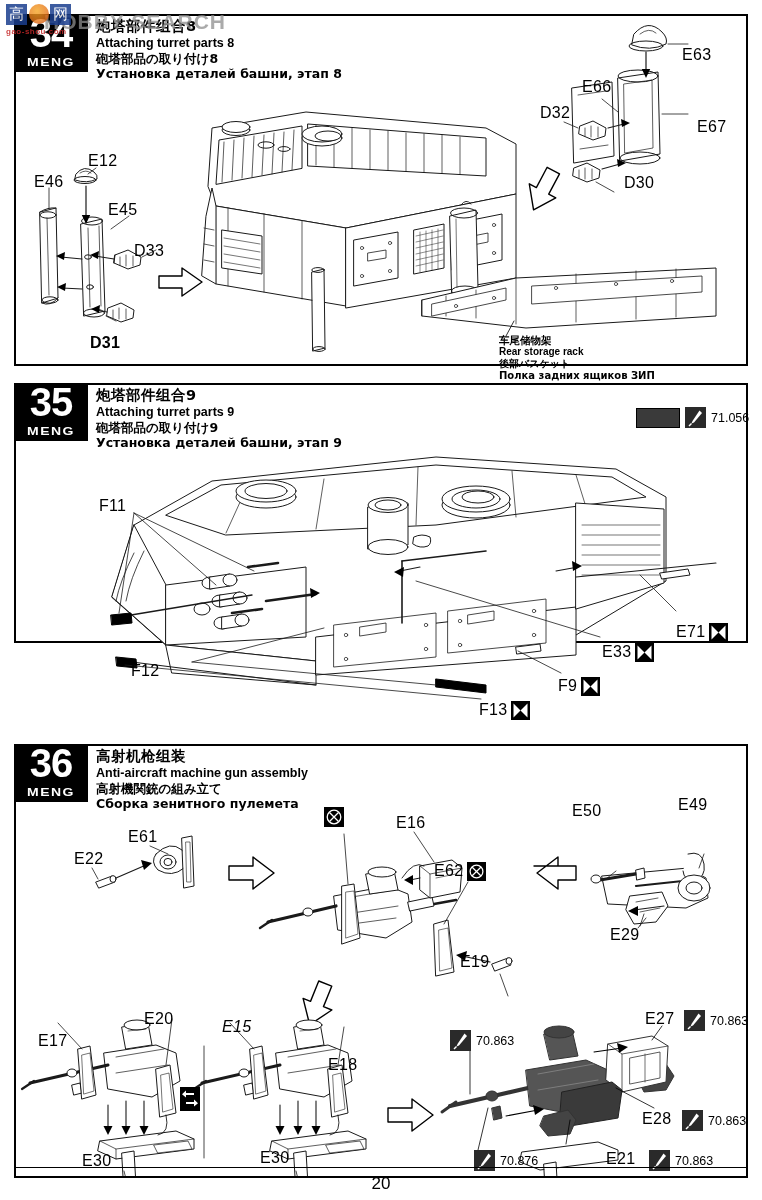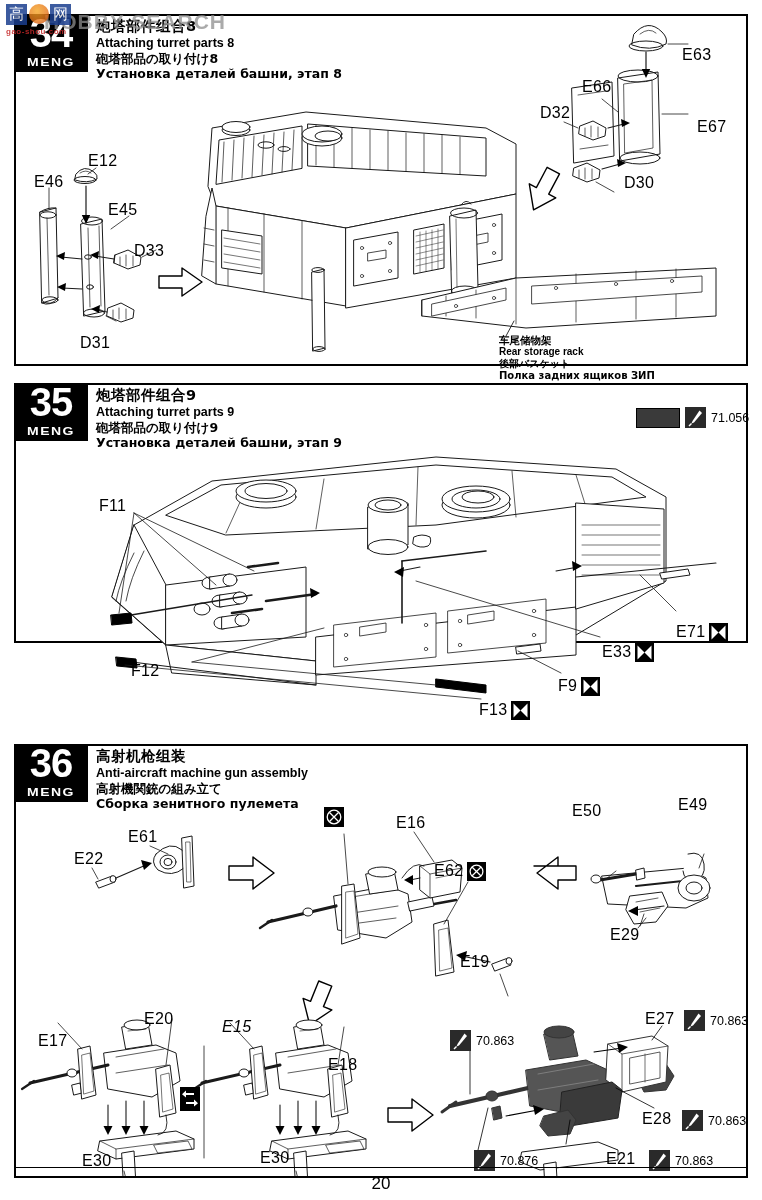--- a/index.html
+++ b/index.html
@@ -462,21 +462,21 @@
 
           <path d="M498 305 L490 320" stroke-width=".9"></path>
         </g>
       </svg>
     </div>
 
     <div class="lbl" style="left:18px; top:157px;">E46</div>
     <div class="lbl" style="left:72px; top:136px;">E12</div>
     <div class="lbl" style="left:92px; top:185px;">E45</div>
     <div class="lbl" style="left:118px; top:218px;margin-top:8px;">D33</div>
-    <div class="lbl" style="left:64px; top:318px;">D31</div>
+    <div class="lbl" style="left:74px; top:318px;font-weight:bold;">D31</div>
     <div class="lbl" style="left:666px; top:30px;">E63</div>
     <div class="lbl" style="left:566px; top:62px;">E66</div>
     <div class="lbl" style="left:524px; top:88px;">D32</div>
     <div class="lbl" style="left:681px; top:102px;">E67</div>
     <div class="lbl" style="left:608px; top:158px;">D30</div>
 
     <div class="callout" style="left:483px; top:318px;">
       <div class="c-cn">车尾储物架</div>
       <div class="c-en">Rear storage rack</div>
       <div class="c-jp">後部バスケット</div>

